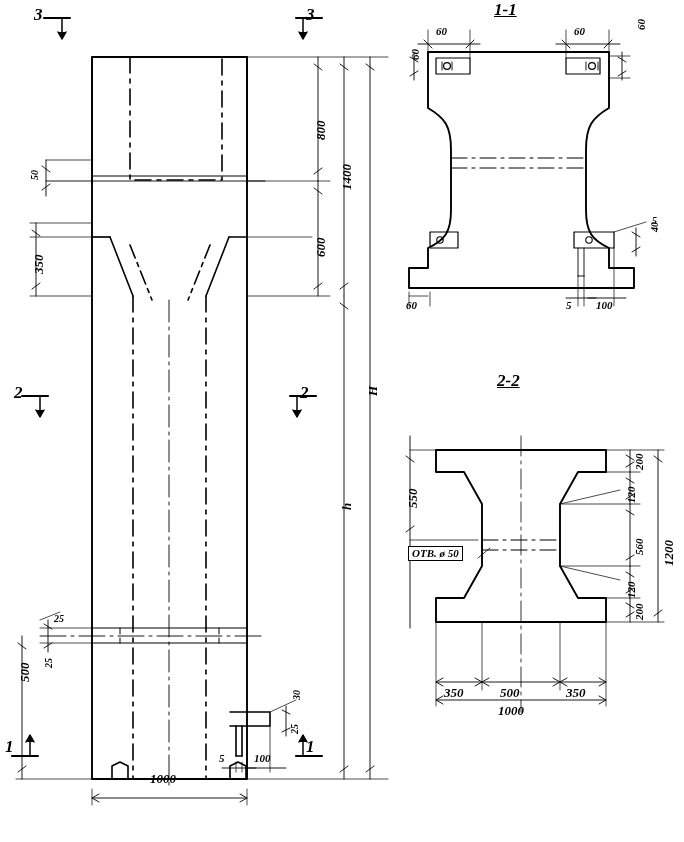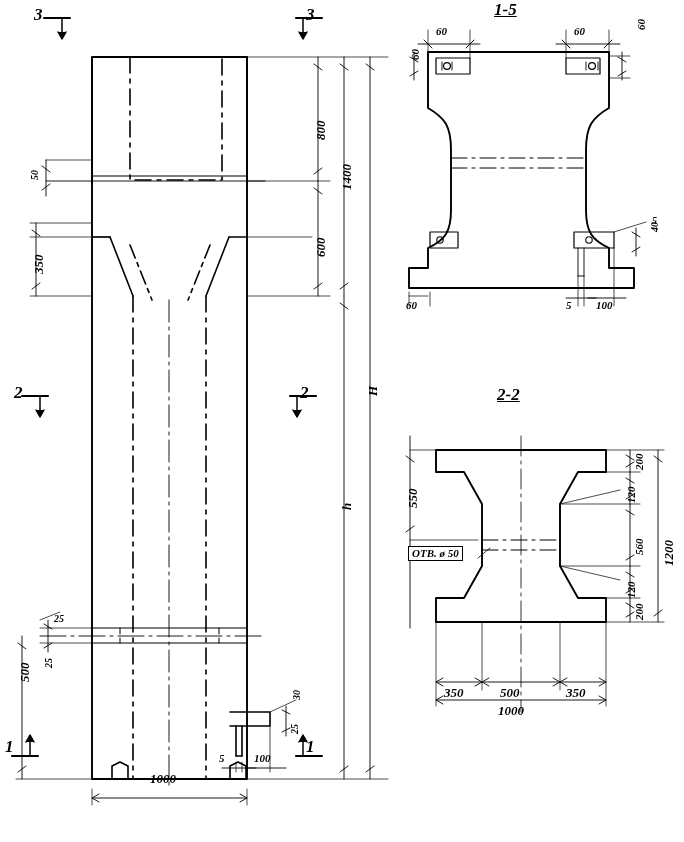--- a/index.html
+++ b/index.html
@@ -281,22 +281,22 @@
       <path d="M436,700 L606,700" stroke-width="0.9"></path>
       <path d="M443,696 L436,700 L443,704" stroke-width="0.9"></path>
       <path d="M599,696 L606,700 L599,704" stroke-width="0.9"></path>
 
       <path d="M521,436 L521,712" stroke-width="0.8" stroke-dasharray="20 5 3 5"></path>
 
       <path d="M478,558 L490,548" stroke-width="0.8"></path>
     </g>
   </svg>
 
-  <div class="secttl" style="left:494px; top:0px;">1-5</div>
-  <div class="secttl" style="left:497px; top:385px;">2-2</div>
+  <div class="secttl" style="left:494px; top:0px;">1-1</div>
+  <div class="secttl" style="left:497px; top:371px;">2-2</div>
 
   <div class="lbl big" style="left:34px; top:6px;">3</div>
   <div class="lbl big" style="left:306px; top:6px;">3</div>
   <div class="lbl big" style="left:14px; top:384px;">2</div>
   <div class="lbl big" style="left:300px; top:384px;">2</div>
   <div class="lbl big" style="left:5px; top:738px;">1</div>
   <div class="lbl big" style="left:306px; top:738px;">1</div>
 
   <div class="lbl rot90" style="left:314px; top:140px;">800</div>
   <div class="lbl rot90" style="left:340px; top:190px;">1400</div>

